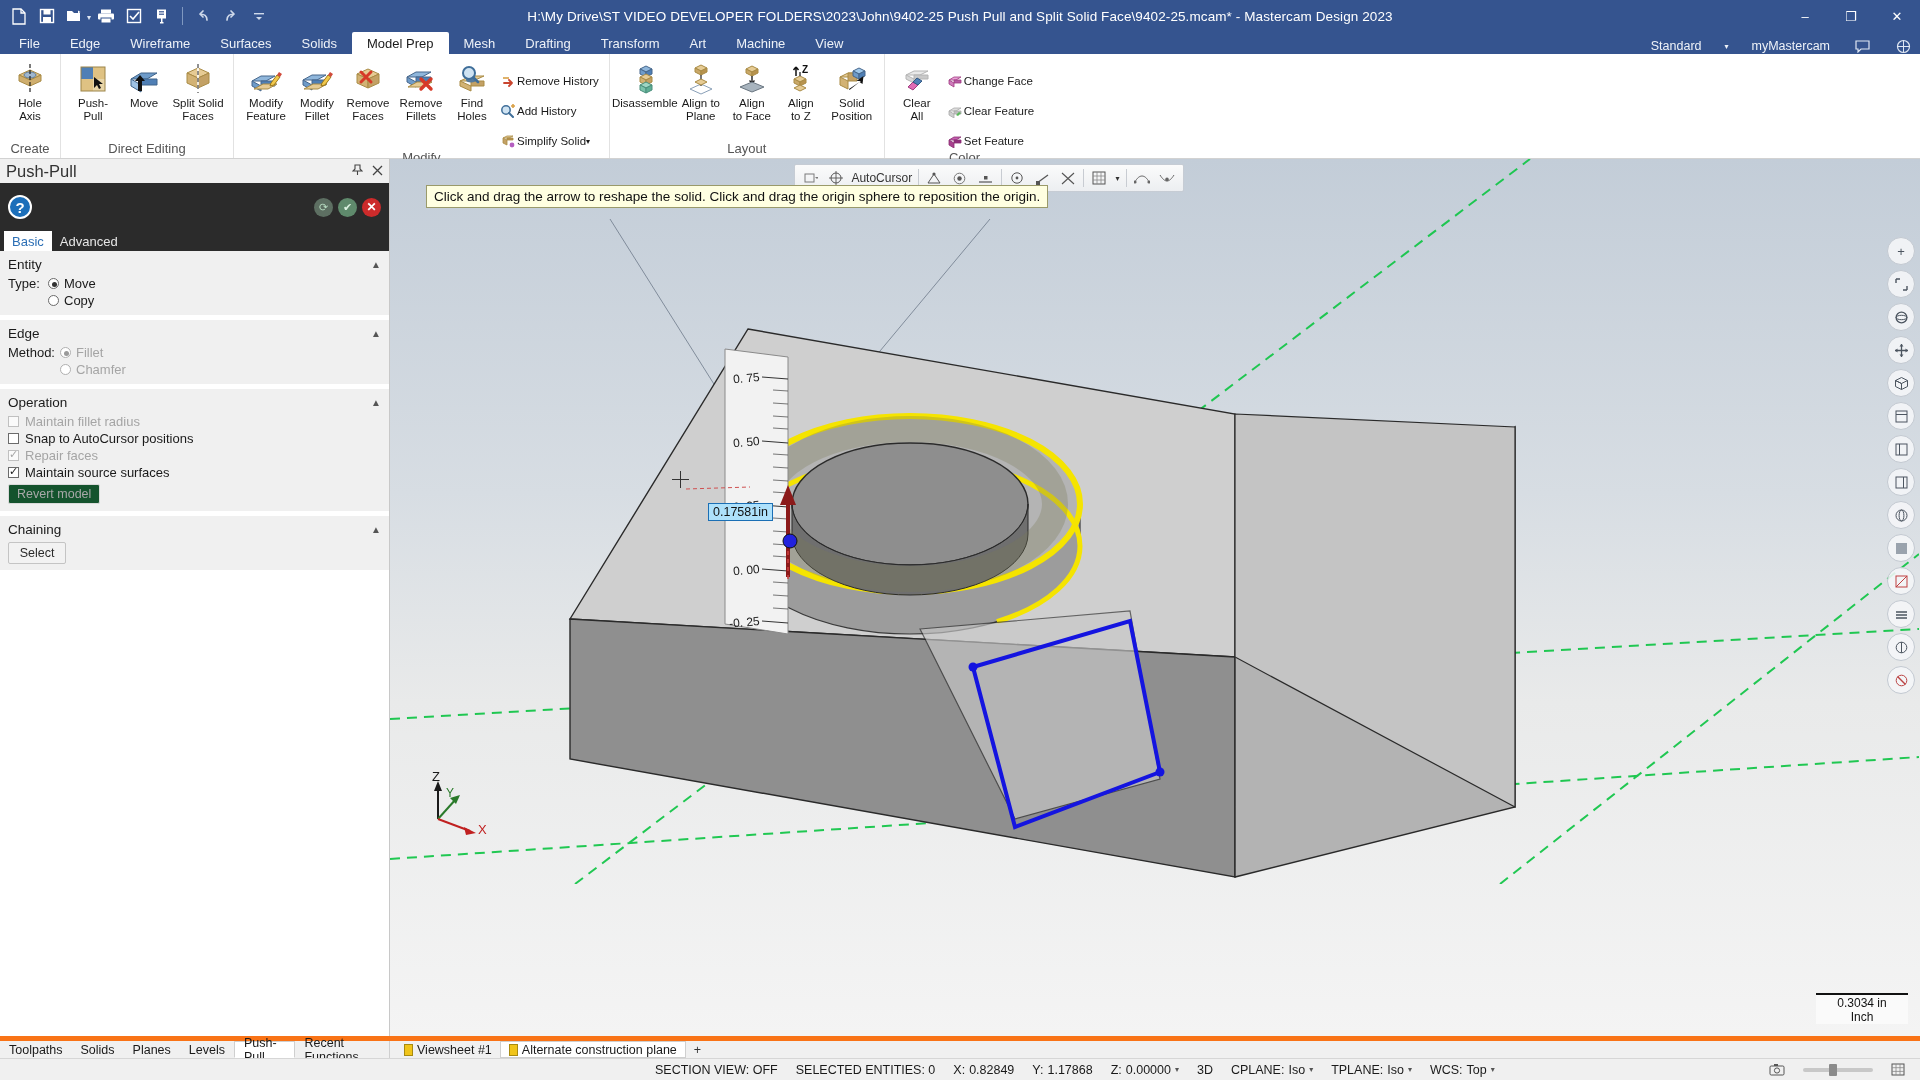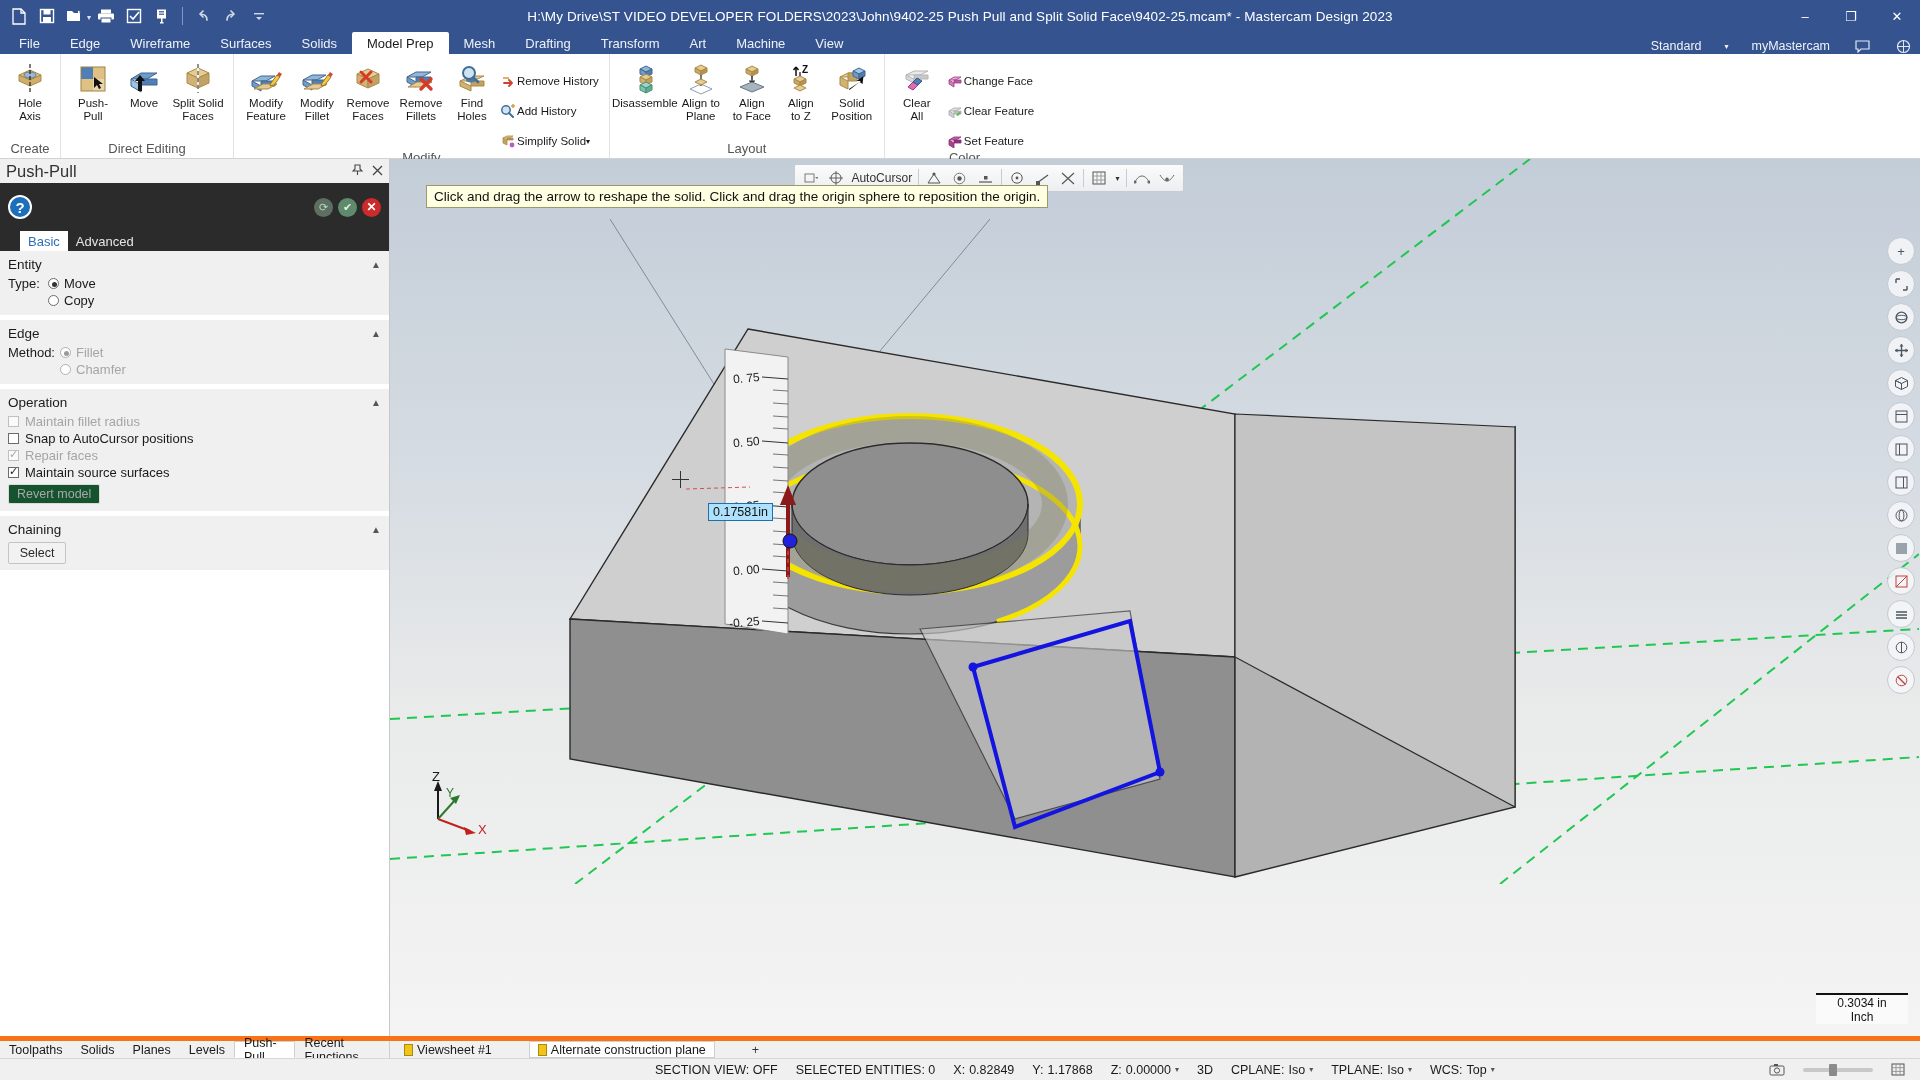--- a/index.html
+++ b/index.html
@@ -96,21 +96,21 @@
   .help-btn {
     width:24px; height:24px; border-radius:50%; background:#1c6fba; color:#fff;
     display:flex; align-items:center; justify-content:center; font-size:15px; font-weight:bold;
     border:2px solid #fff;
   }
   .dark-actions { margin-left:auto; display:flex; gap:5px; align-items:center; }
   .circ { width:19px; height:19px; border-radius:50%; display:flex; align-items:center; justify-content:center; font-size:11px; color:#fff; }
   .circ.g1 { background:#5d6f62; color:#b8ddc2; }
   .circ.g2 { background:#5f8a6c; color:#ddf3e2; }
   .circ.r  { background:#cc2b2b; color:#fff; font-size:12px; font-weight:bold; }
-  .panel-tabs { background:#2b2b2b; height:20px; display:flex; align-items:flex-end; padding-left:20px; }
+  .panel-tabs { background:#2b2b2b; height:20px; display:flex; align-items:flex-end; padding-left:4px; }
   .ptab { font-size:13px; padding:0 8px; height:20px; display:flex; align-items:center; color:#e6e6e6; }
   .ptab.active { background:#ffffff; color:#2c6fb5; }
   .panel-body { flex:1; overflow:hidden; background:#ffffff; }
 
   .sect { background:#f0f0f0; border-bottom:1px solid #ffffff; padding:4px 0 6px 0; position:relative; }
   .sect + .sect { margin-top:4px; }
   .sect-head { display:flex; align-items:center; padding:2px 8px 3px 8px; }
   .sect-head .st { font-size:13.5px; color:#1a1a1a; }
   .chev { margin-left:auto; font-size:10px; color:#555; }
   .row { display:flex; align-items:center; padding:1px 8px; font-size:13px; min-height:17px; }
@@ -169,21 +169,21 @@
   .crosshair::after { left:0; top:8px; width:17px; height:1px; }
 
   
   .bottombar {
     height:22px; flex:0 0 22px; background:#f0f0f0; border-top:5px solid #f97316;
     display:flex; align-items:stretch; font-size:12.5px;
   }
   .btabs { width:390px; flex:0 0 390px; display:flex; align-items:stretch; border-right:1px solid #cfcfcf; }
   .btab { padding:0 9px; display:flex; align-items:center; color:#1a1a1a; }
   .btab.active { background:#ffffff; border:1px solid #cfcfcf; border-bottom-color:#fff; }
-  .sheets { flex:1; display:flex; align-items:stretch; padding-left:6px;gap:29px; }
+  .sheets { flex:1; display:flex; align-items:stretch; padding-left:6px; }
   .sheet { display:flex; align-items:center; gap:4px; padding:0 8px; color:#1a1a1a; }
   .sheet.active { background:#ffffff; border:1px solid #cfcfcf; }
   .sheet-ico { width:9px; height:12px; background:#f0c419; border:1px solid #a88a10; display:inline-block; }
   .sheet-ico.alt { background:#f0c419; }
   .plus { padding:0 8px; display:flex; align-items:center; color:#333; }
 
   .statusbar {
     height:22px; flex:0 0 22px; background:#f0f0f0; border-top:1px solid #d6d6d6;
     display:flex; align-items:center; font-size:12.5px; color:#1a1a1a; padding:0 6px; gap:0;
   }

